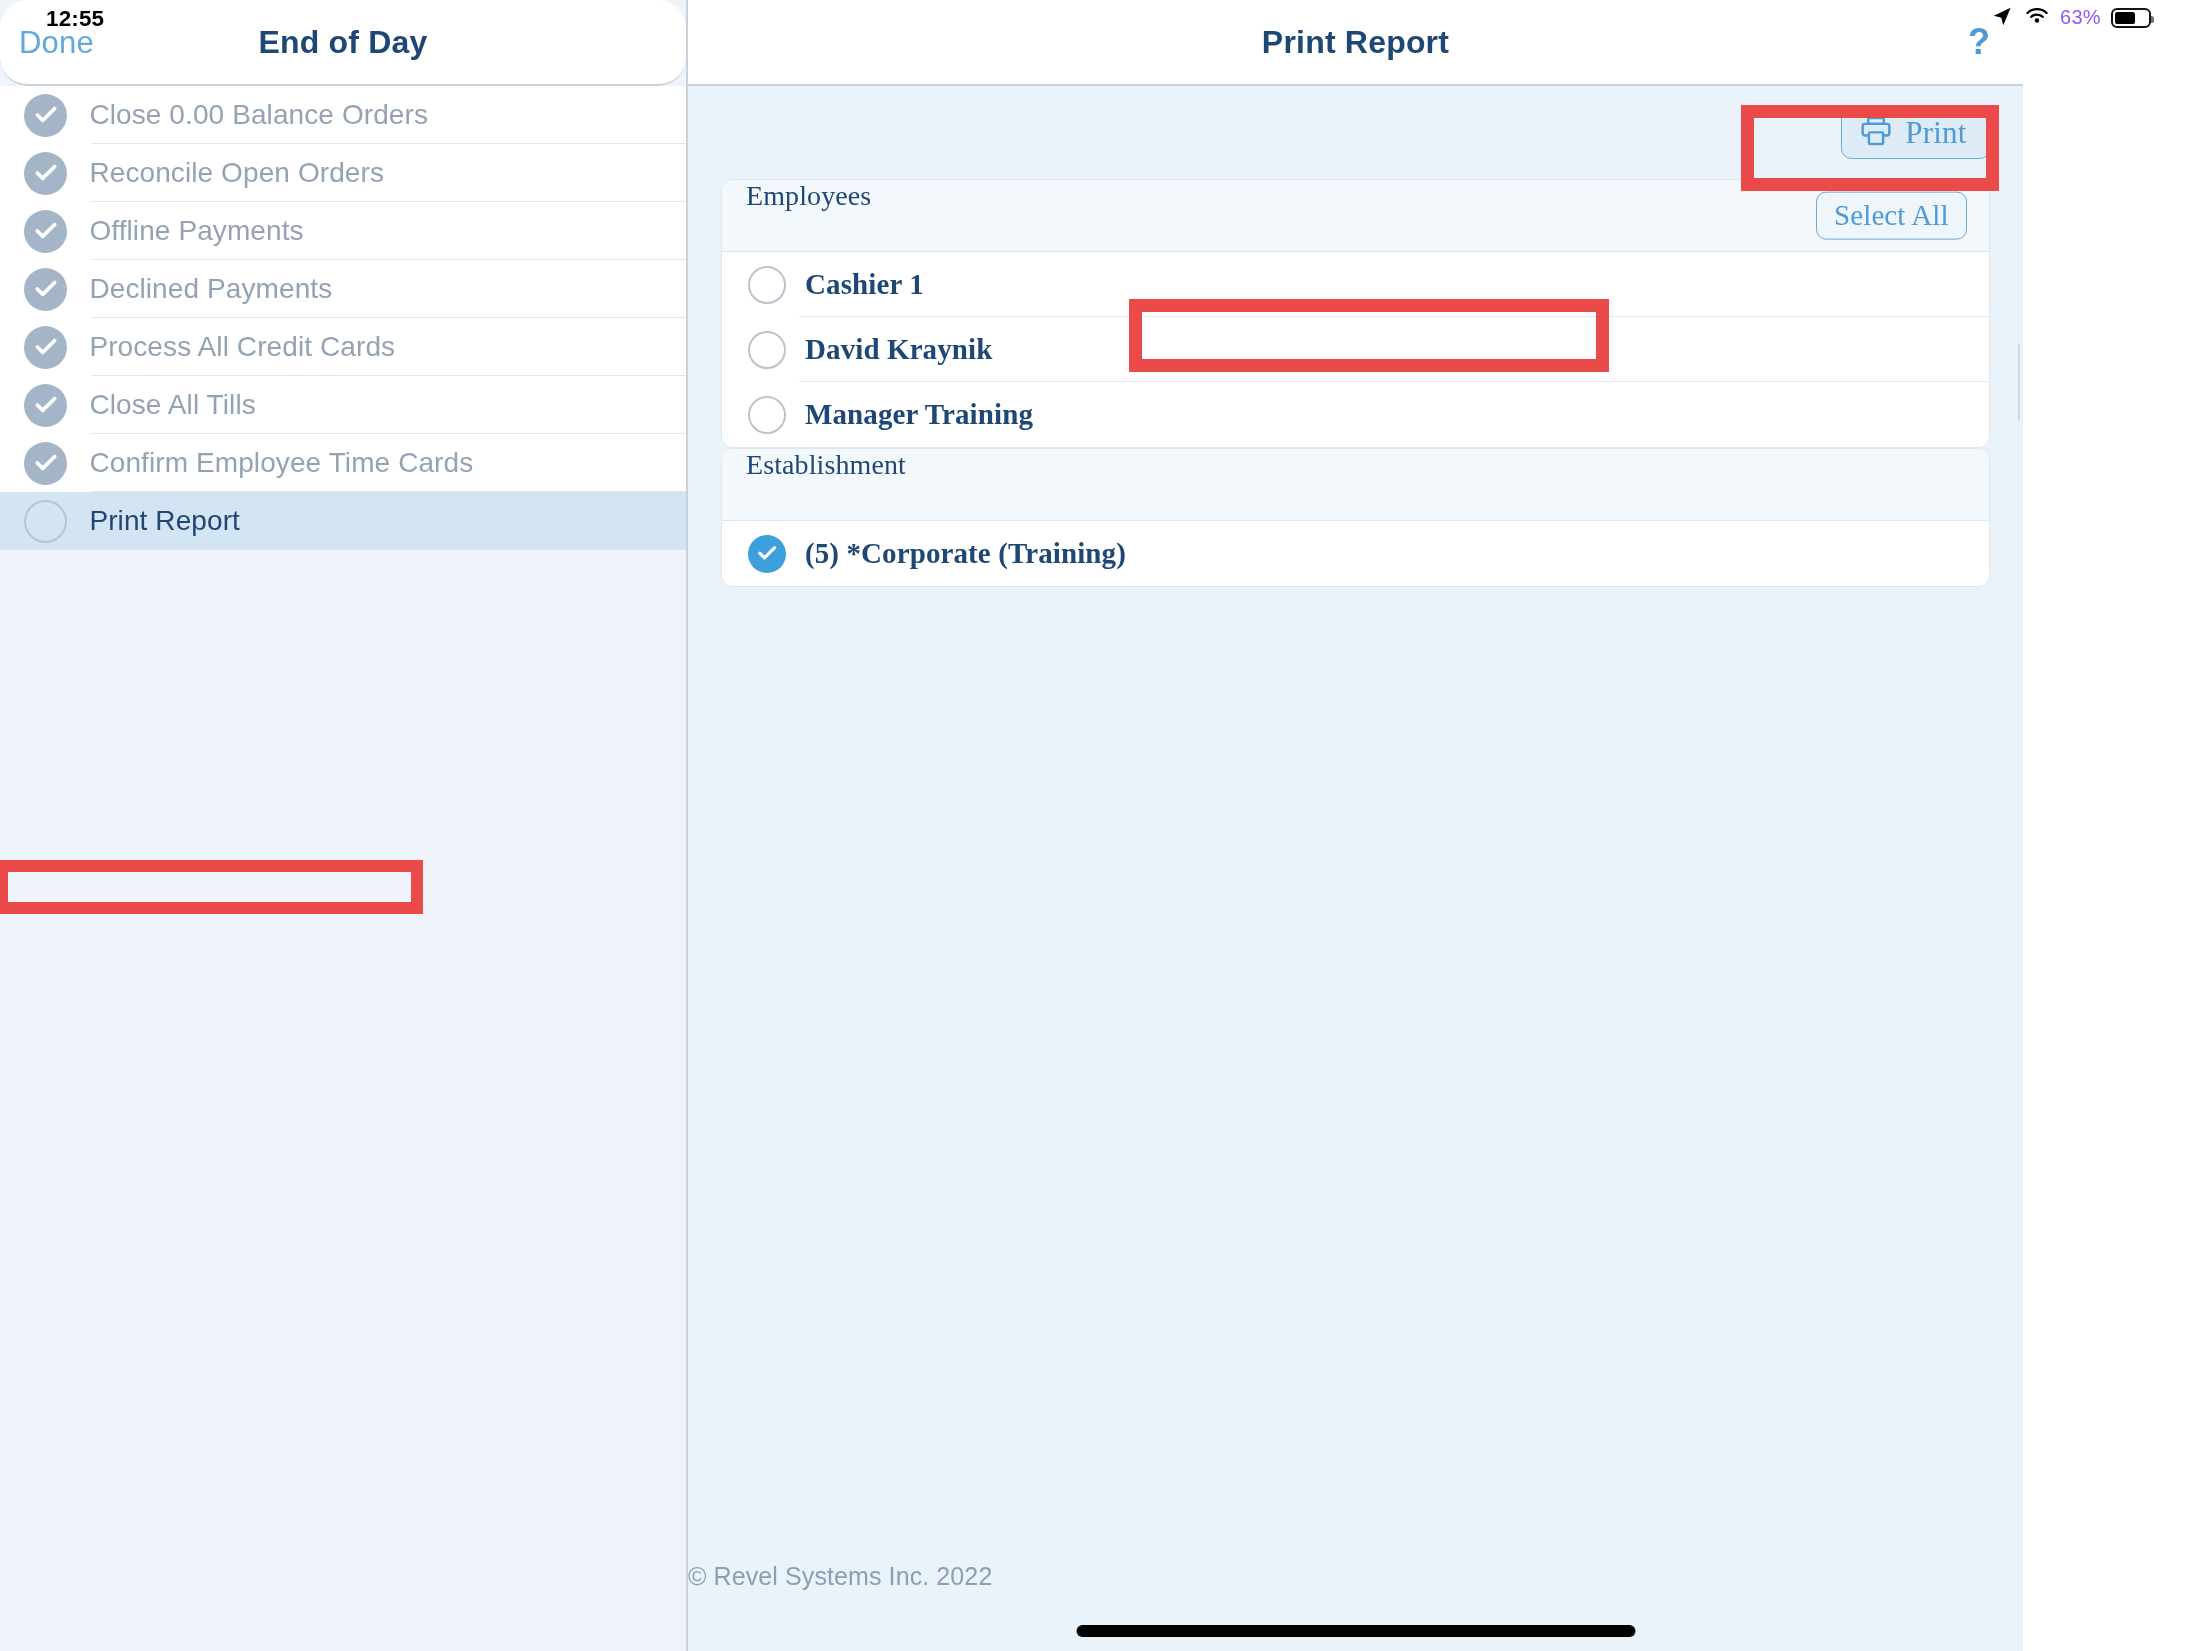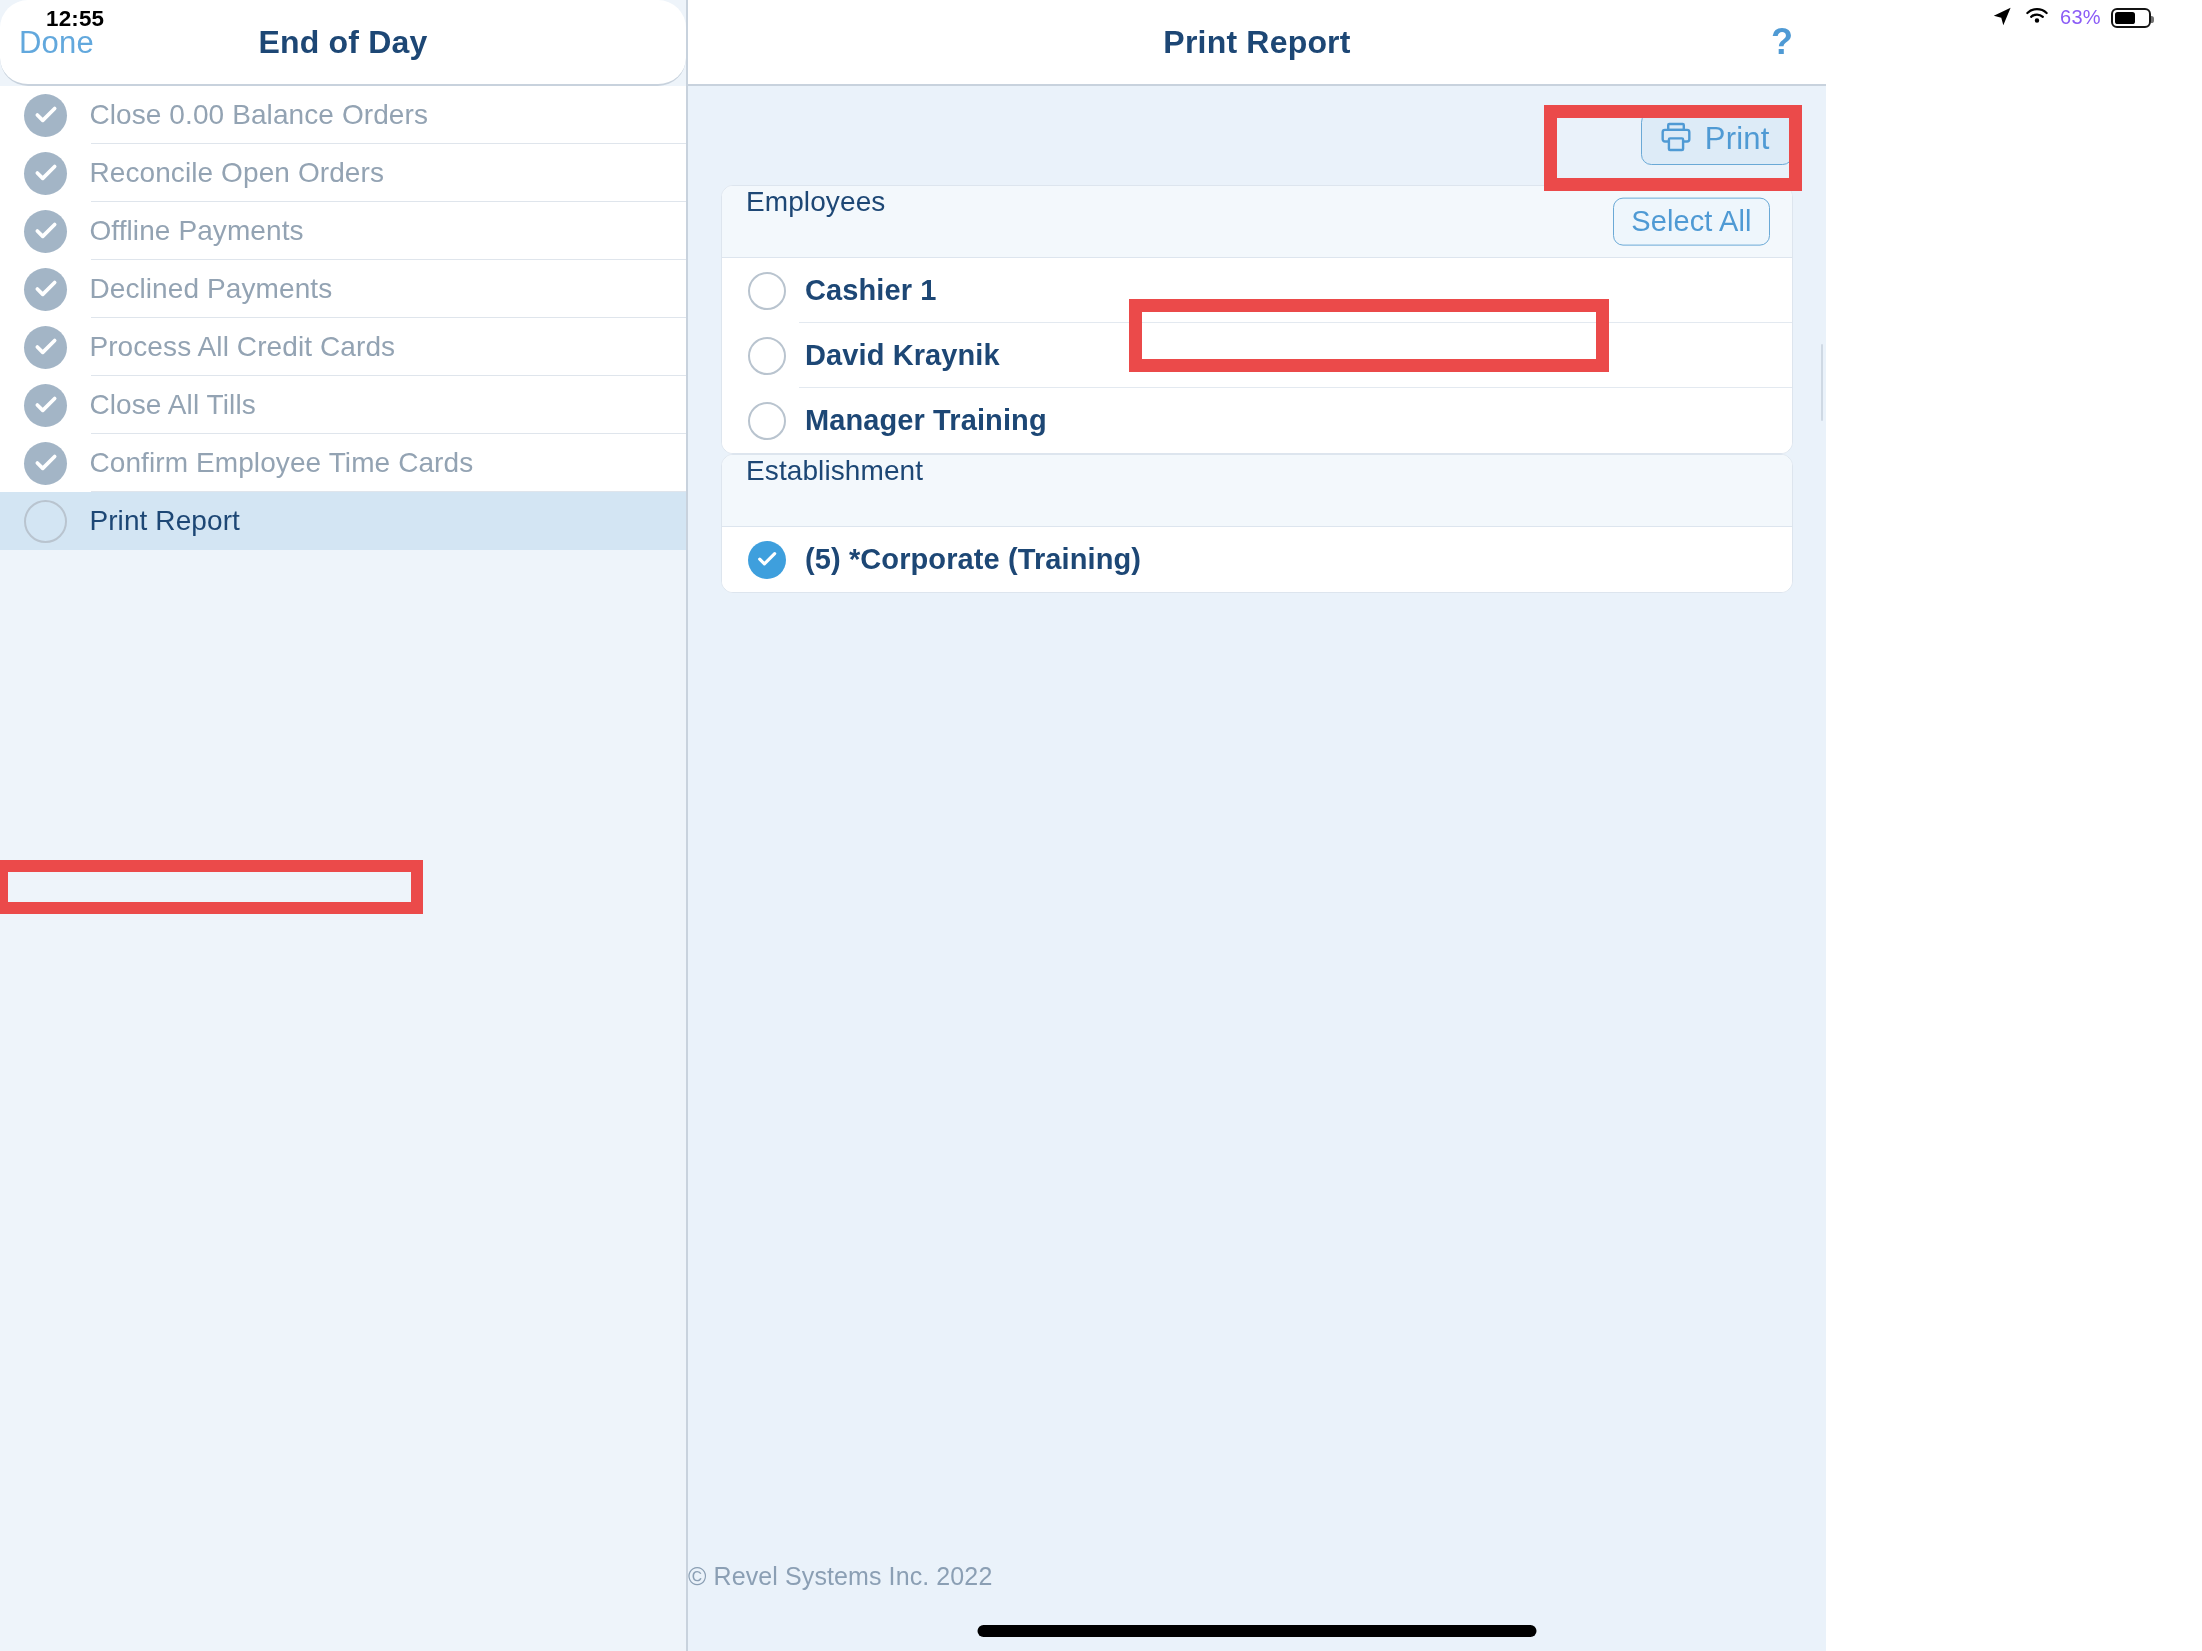--- a/index.html
+++ b/index.html
@@ -7,21 +7,21 @@
   html, body {
     width: 2203px;
     height: 1651px;
     overflow: hidden;
     font-family: "Liberation Sans", sans-serif;
     background: #ffffff;
   }
 
   #app {
     position: relative;
-    width: 1826px;
+    width: 2023px;
     height: 1651px;
     display: flex;
     background: #ffffff;
   }
 
   
   .status-bar {
     position: absolute;
     top: 0; left: 0;
     width: 2203px;
@@ -210,22 +210,23 @@
     top: 50%;
     transform: translateY(-50%);
     font-size: 36px;
     font-weight: bold;
     color: #4f9ad4;
   }
 
   .main-body {
     position: relative;
     flex: 1 1 auto;
-    padding: 6px 33px;
+    padding: 0 33px;
     overflow: hidden;
+    font-family: Liberation Serif, serif;
   }
 
   .toolbar {
     height: 93px;
     display: flex;
     align-items: center;
     justify-content: flex-end;
   }
   .print-btn {
     display: flex;

